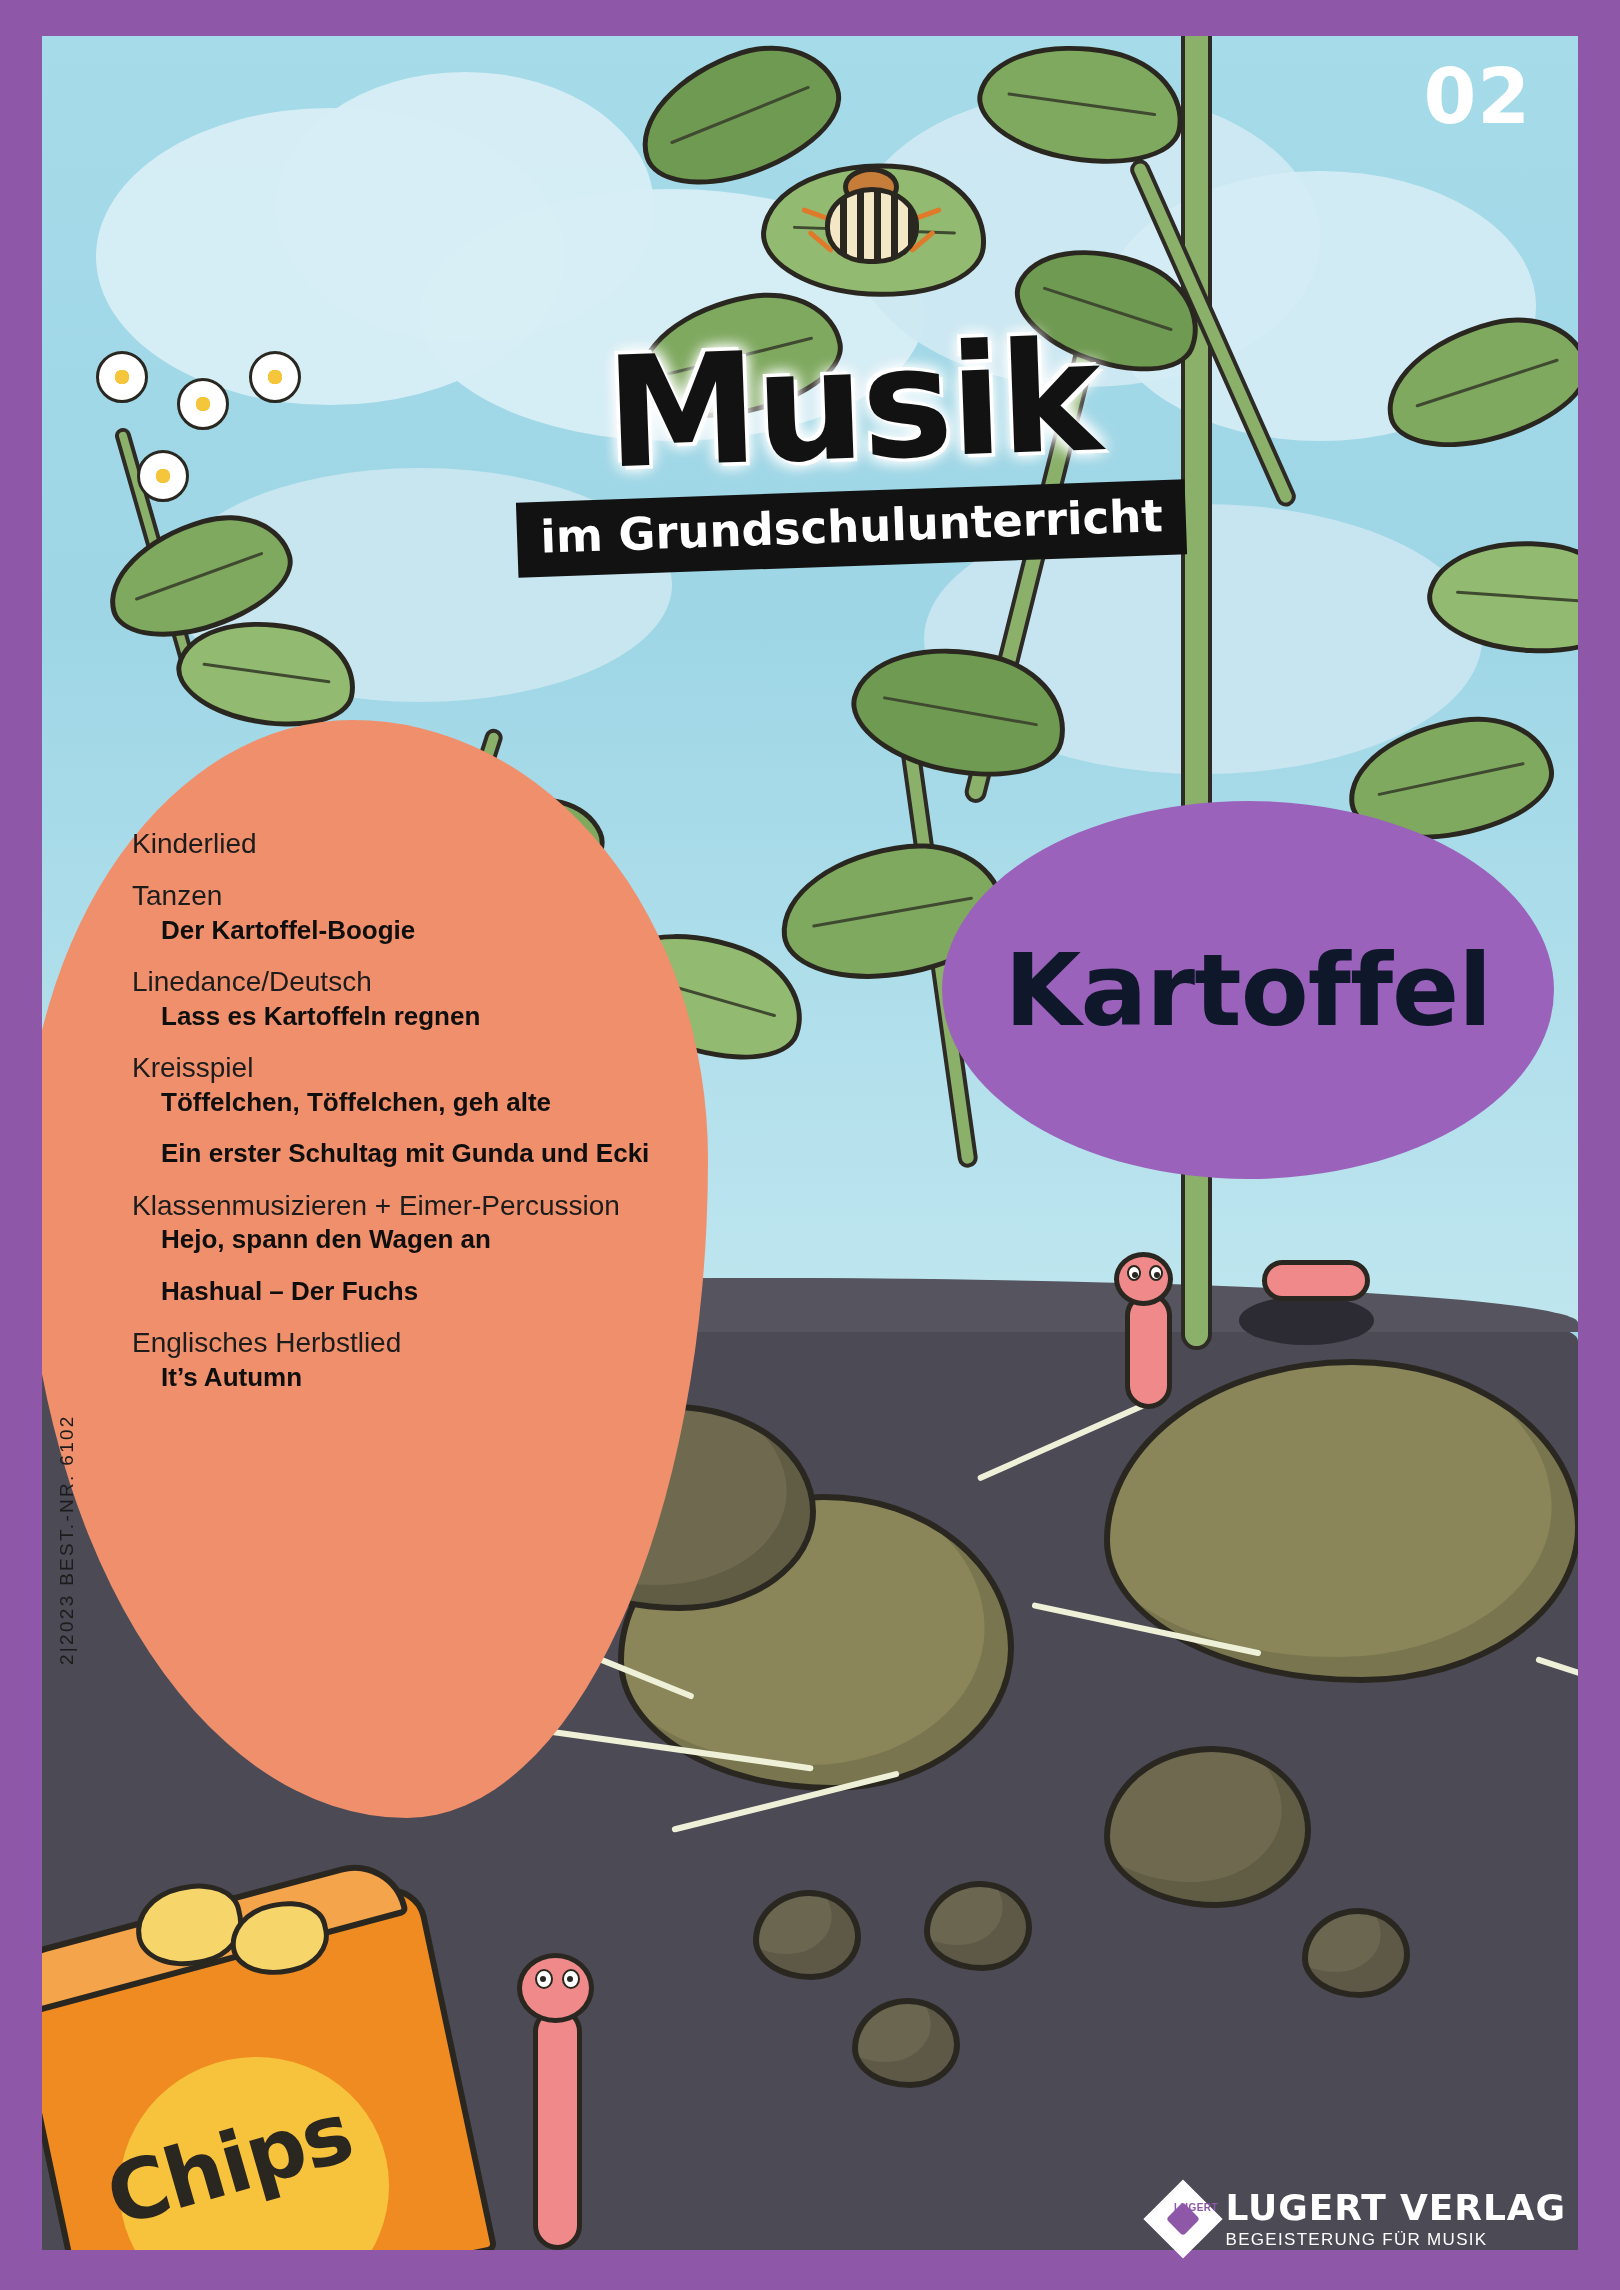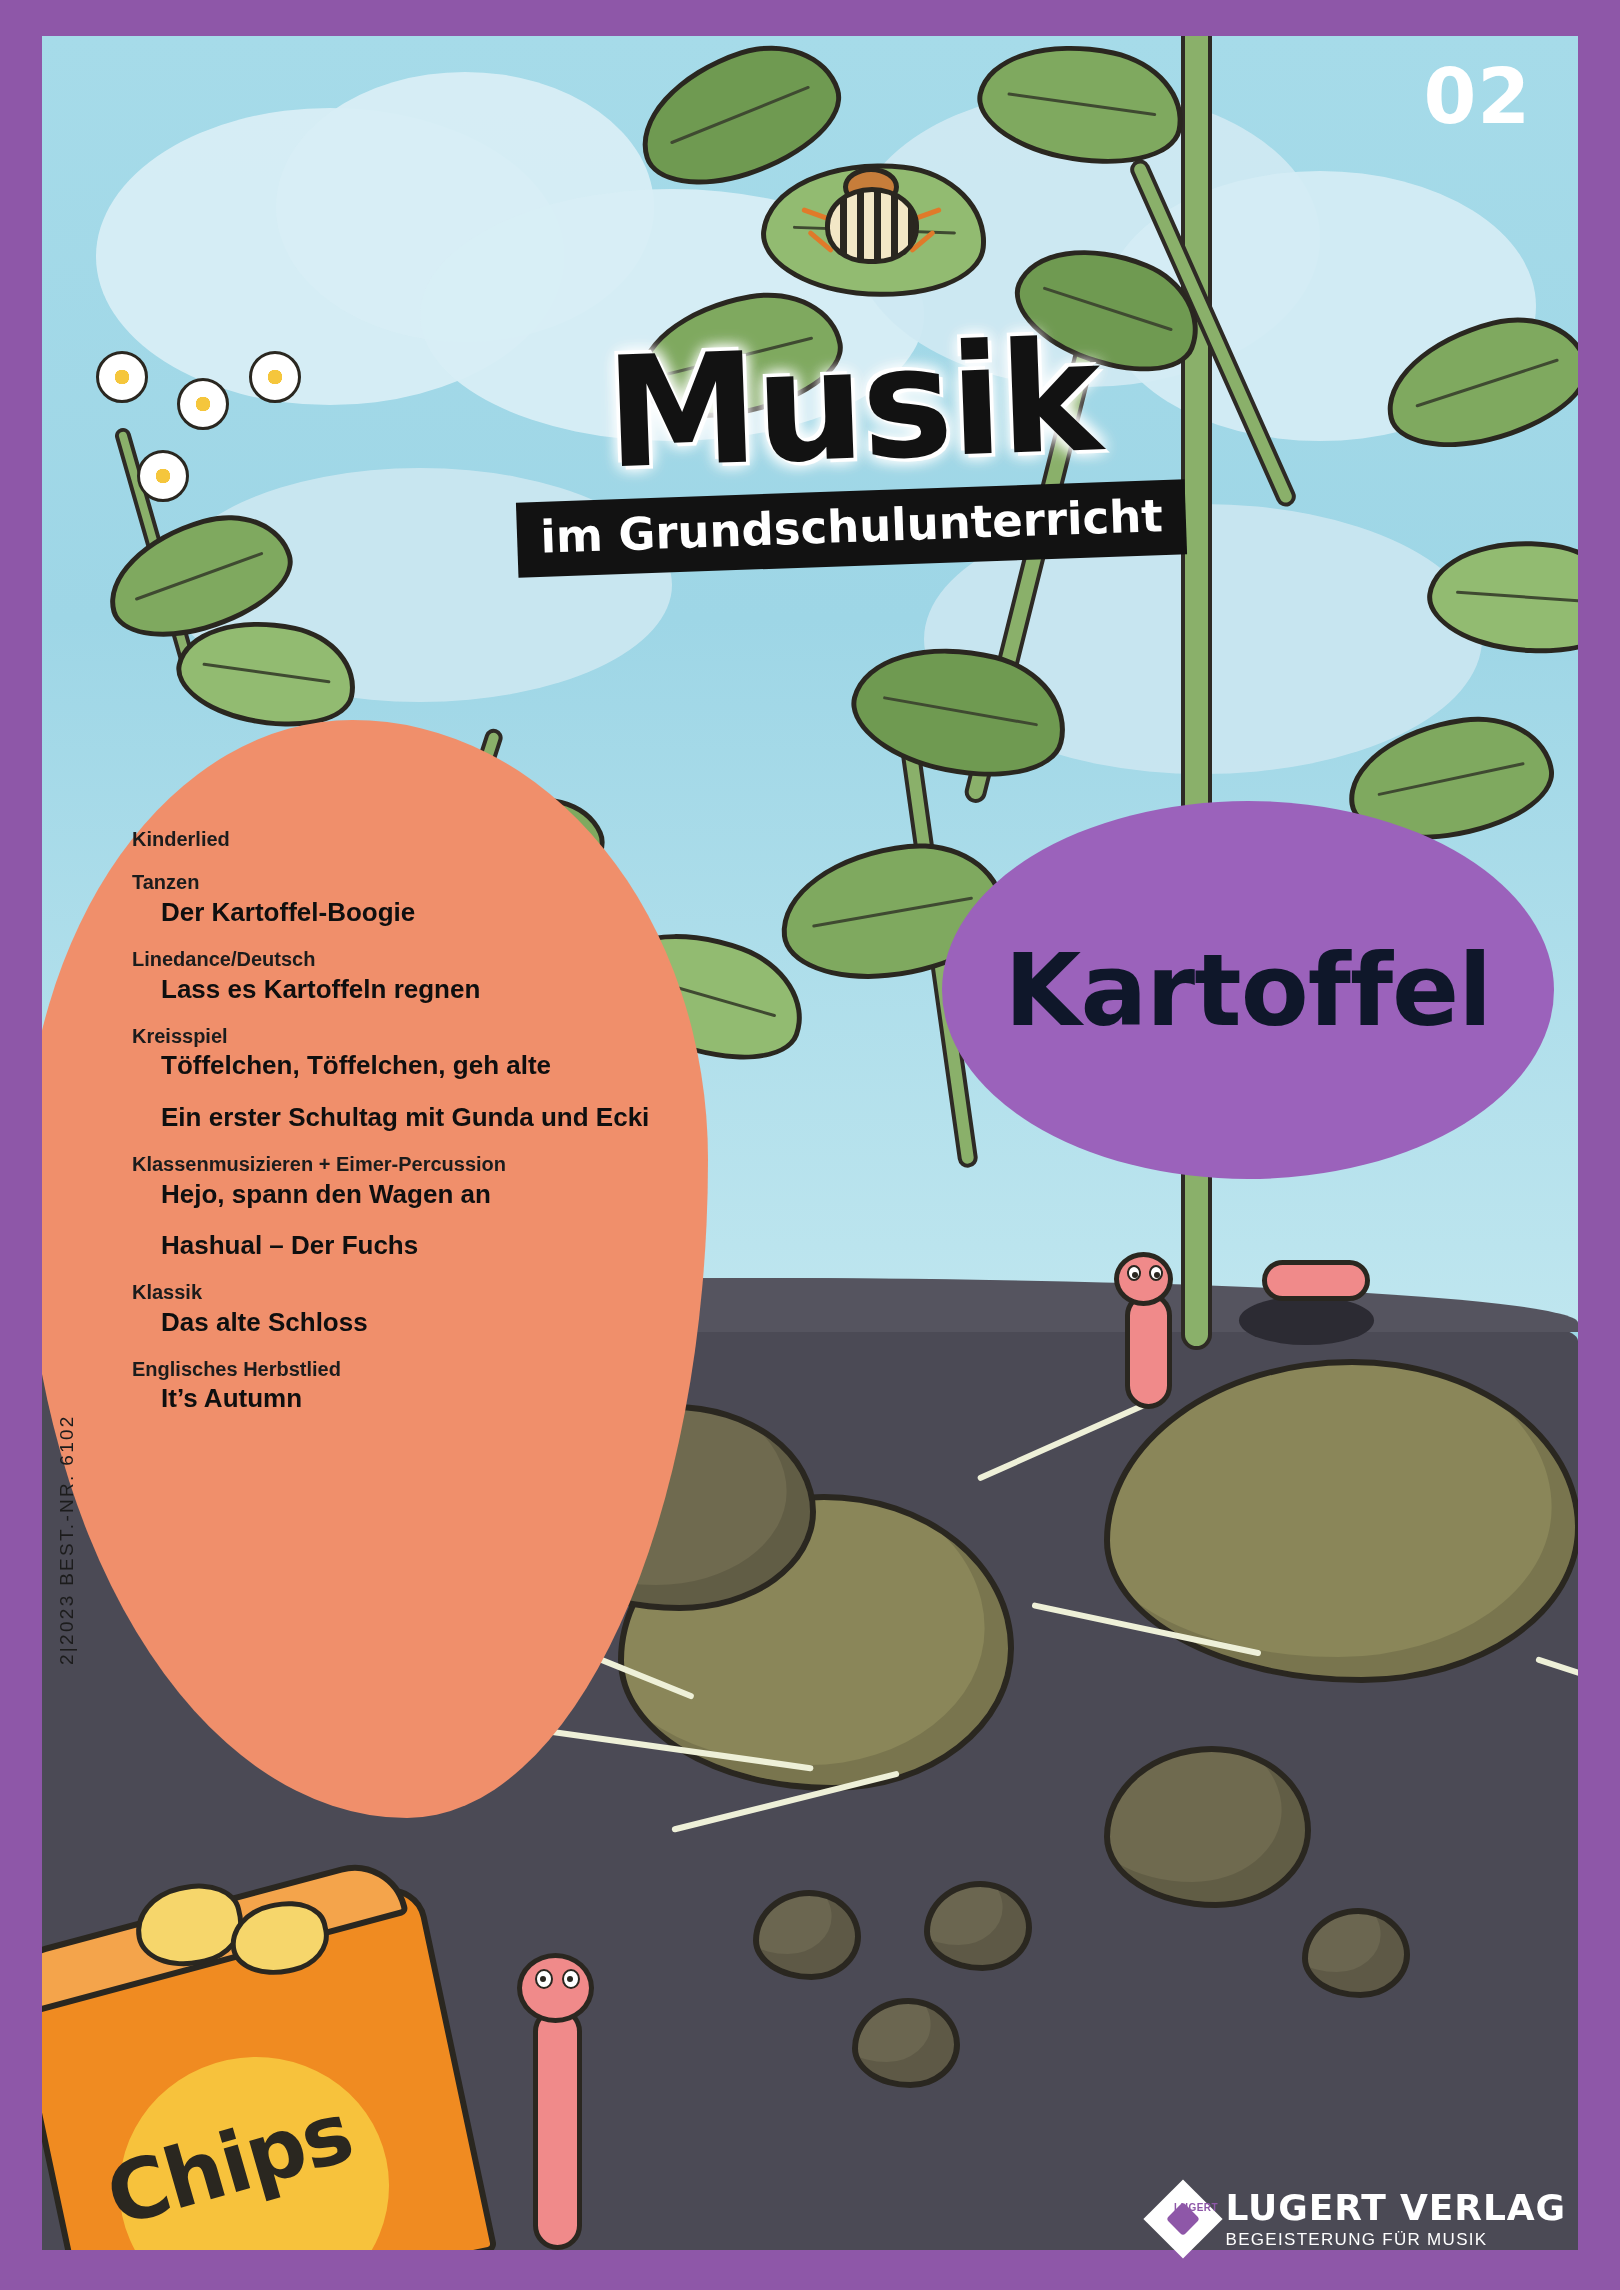--- a/index.html
+++ b/index.html
@@ -221,21 +221,21 @@
     background: #f08f6b;
     border-radius: 48% 52% 44% 56% / 42% 40% 60% 58%;
   }
   .toc {
     position: absolute; left: 90px; top: 792px;
     width: 630px;
     color: #1c1c1c;
   }
   .toc-item { margin-bottom: 20px; }
   .toc-cat {
-    font-size: 20px; font-weight: 700; line-height: 1.15;
+    font-size: 28px; font-weight: 400; line-height: 1.15;
     color: #1c1c1c;
   }
   .toc-title {
     font-size: 26px; font-weight: 700; line-height: 1.2;
     margin-left: 29px; margin-top: 2.7px; color: #0f0f0f;
   }
 
   
   .bubble {
     position: absolute; left: 900px; top: 765px;
@@ -414,24 +414,20 @@
         <div class="toc-title">Ein erster Schultag mit Gunda und Ecki</div>
       </div>
       <div class="toc-item">
         <div class="toc-cat">Klassenmusizieren + Eimer-Percussion</div>
         <div class="toc-title">Hejo, spann den Wagen an</div>
       </div>
       <div class="toc-item">
         <div class="toc-title">Hashual – Der Fuchs</div>
       </div>
       <div class="toc-item">
-        <div class="toc-cat">Klassik</div>
-        <div class="toc-title">Das alte Schloss</div>
-      </div>
-      <div class="toc-item">
         <div class="toc-cat">Englisches Herbstlied</div>
         <div class="toc-title">It’s Autumn</div>
       </div>
     </div>
 
     <div class="bubble">
       <span>Kartoffel</span>
     </div>
 
     <div class="logo-wrap">

